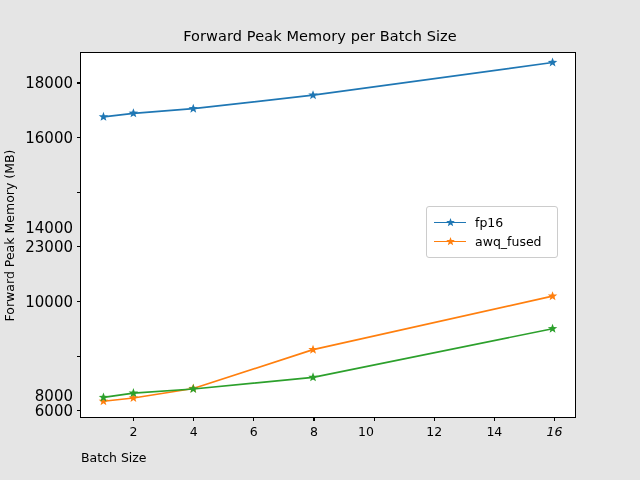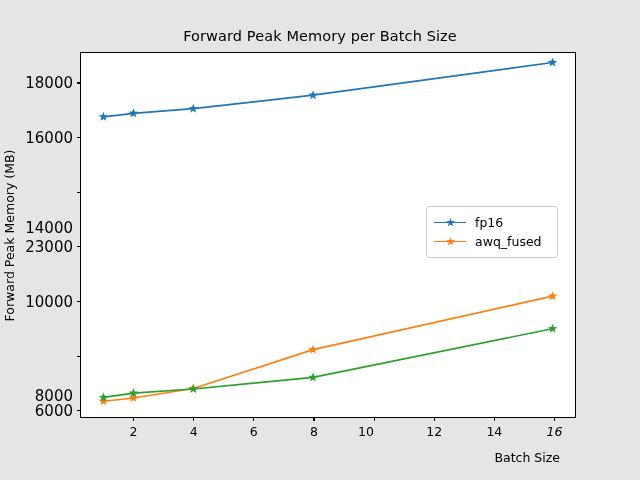--- a/index.html
+++ b/index.html
@@ -79,24 +79,24 @@
     position: absolute;
     top: calc(100% + 7px);
     font-size: 12.5px;
     white-space: nowrap;
     transform: translateX(-50%);
     color: #000;
   }
   
   #xlabel {
     position: absolute;
-    left: 64px;
+    left: 81px;
     width: 496px;
     top: 450px;
-    text-align: right;
+    text-align: left;
     font-size: 12.5px;
     color: #000;
   }
   #ylabel {
     position: absolute;
     left: 0px;
     top: 52px;
     height: 366px;
     width: 20px;
     display: flex;

